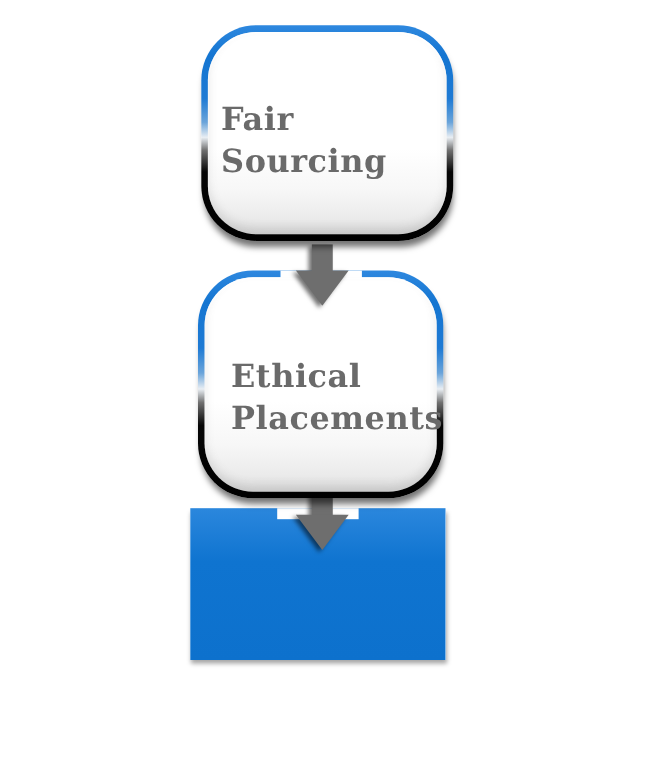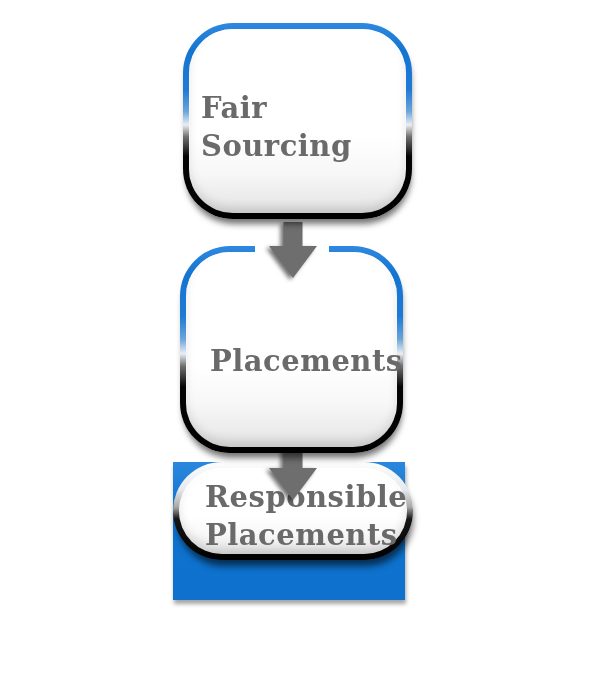--- a/index.html
+++ b/index.html
@@ -137,38 +137,31 @@
   <svg class="arrow arrow-1" viewBox="0 0 50 56" aria-hidden="true">
     <rect x="15.5" y="0" width="19" height="26" fill="#6e6e6e"></rect>
     <polygon points="1,24 49,24 25,56" fill="#6e6e6e"></polygon>
   </svg>
 
   <div class="node node-2">
     <div class="frame">
       <div class="notch"></div>
       <div class="body">
         <div class="label">
+          <span>Ethical</span>
           <span>Placements</span>
         </div>
       </div>
     </div>
   </div>
 
   <svg class="arrow arrow-2" viewBox="0 0 50 56" aria-hidden="true">
     <rect x="15.5" y="0" width="19" height="26" fill="#6e6e6e"></rect>
     <polygon points="1,24 49,24 25,56" fill="#6e6e6e"></polygon>
   </svg>
 
   <div class="node node-3">
     <div class="blue-bg">
       <div class="notch"></div>
     </div>
-    <div class="frame frame-3">
-      <div class="body">
-        <div class="label">
-          <span>Responsible</span>
-          <span>Placements</span>
-        </div>
-      </div>
-    </div>
   </div>
 
 </div>
 
 </body></html>

